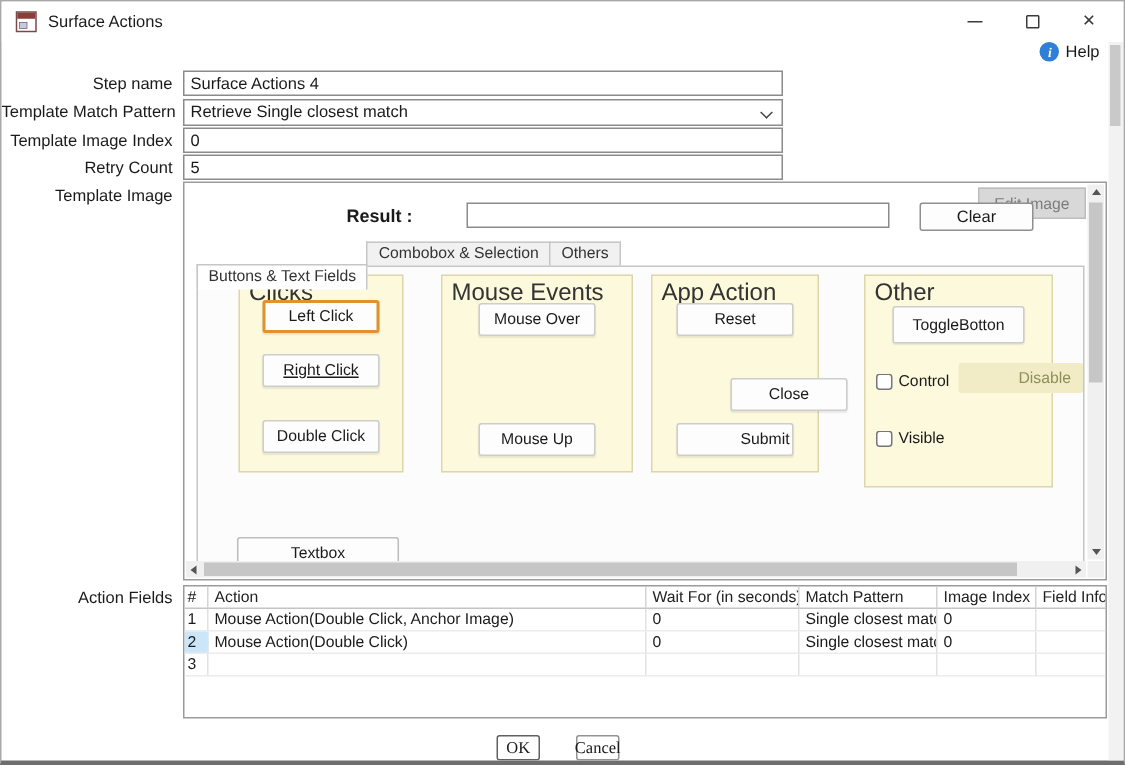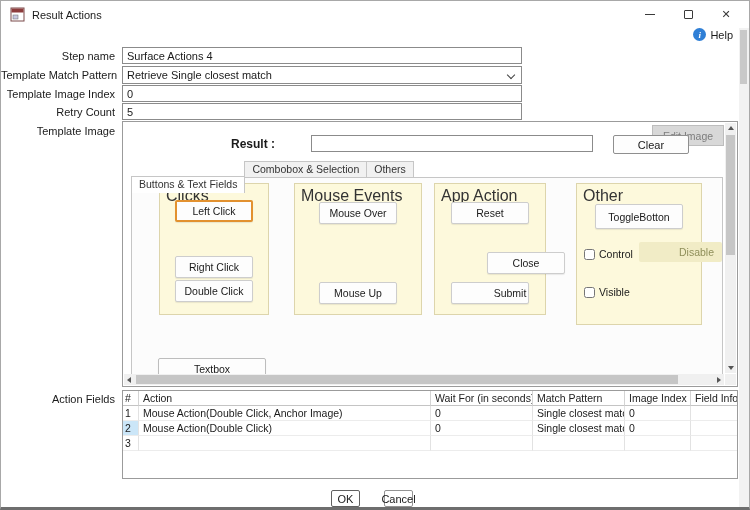--- a/index.html
+++ b/index.html
@@ -70,42 +70,42 @@
   .af-head div{border-right:1px solid #d4d4d4;border-bottom:1px solid #c4c4c4;color:#222;}
   .c-num{width:16px;padding:0 2px !important;}
   .c-action{width:292px;}
   .c-wait{width:102px;}
   .c-match{width:92px;}
   .c-index{width:66px;}
   .c-info{flex:1;border-right:none !important;}
   .num-selected{background:#cbe6f8;}
 
   
-  .footer-btn{position:absolute;top:489px;width:29px;height:17px;background:#fff;border-radius:2px;display:flex;align-items:center;justify-content:center;font-size:11px;}
+  .footer-btn{position:absolute;top:489px;width:29px;height:17px;background:#fff;border-radius:2px;display:flex;align-items:center;justify-content:center;font-size:11px;font-family:Liberation Serif, serif;}
   .ok-btn{left:330px;border:1px solid #616161;}
   .cancel-btn{left:383px;border:1px solid #939393;}
 
   
   .win-vscroll{position:absolute;top:27px;right:0;bottom:0;width:10px;background:#f2f2f2;}
   .win-vscroll .thumb{position:absolute;top:2px;left:1px;width:7px;height:54px;background:#c9c9c9;}
 </style>
 </head>
 <body>
 
 <div class="dialog">
 
   <div class="titlebar">
     <span class="title-icon">
       <svg width="15" height="15" viewBox="0 0 15 15" aria-hidden="true">
         <rect x="1" y="1" width="13" height="13" fill="#fff" stroke="#7a4a4a"></rect>
         <rect x="1.5" y="1.5" width="12" height="4" fill="#8d3c3c"></rect>
         <rect x="3" y="8" width="5" height="4" fill="#c8c8e0" stroke="#666" stroke-width="0.5"></rect>
       </svg>
     </span>
-    <span class="title-text">Result Actions</span>
+    <span class="title-text">Surface Actions</span>
     <div class="caption-controls">
       <div class="cap-btn">
           <span class="min-glyph"></span>
         </div>
       <div class="cap-btn">
           <span class="max-glyph"></span>
         </div>
       <div class="cap-btn">
           <span class="close-glyph">✕</span>
         </div>
@@ -145,21 +145,21 @@
       <div class="tab active">Buttons &amp; Text Fields</div>
       <div class="tab">Combobox &amp; Selection</div>
       <div class="tab">Others</div>
     </div>
 
     <div class="tab-content">
 
       <div class="group" style="left:27px;top:5px;width:110px;height:132px;">
         <div class="group-title">Clicks</div>
         <div class="g-btn highlight" style="top:16px;">Left Click</div>
-        <div class="g-btn" style="top:72px;">Right Click</div>
+        <div class="g-btn" style="top:52px;text-decoration:underline;">Right Click</div>
         <div class="g-btn" style="top:96px;">Double Click</div>
       </div>
 
       <div class="group" style="left:162px;top:5px;width:128px;height:132px;">
         <div class="group-title">Mouse Events</div>
         <div class="g-btn" style="top:18px;">Mouse Over</div>
         <div class="g-btn" style="top:98px;">Mouse Up</div>
       </div>
 
       <div class="group" style="left:302px;top:5px;width:112px;height:132px;">

